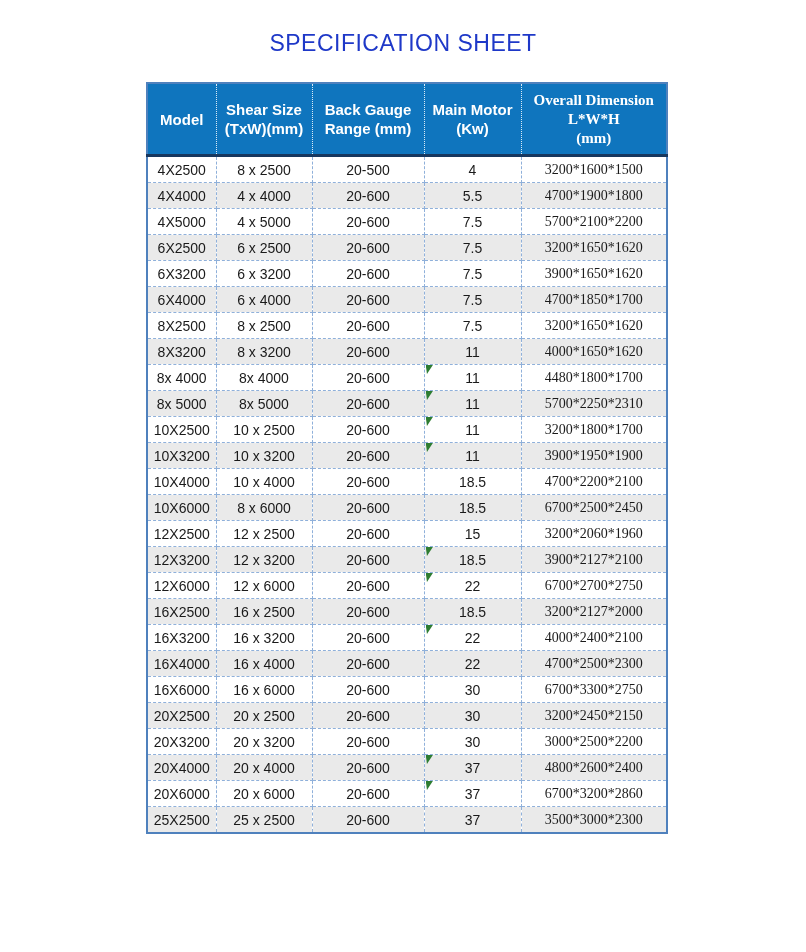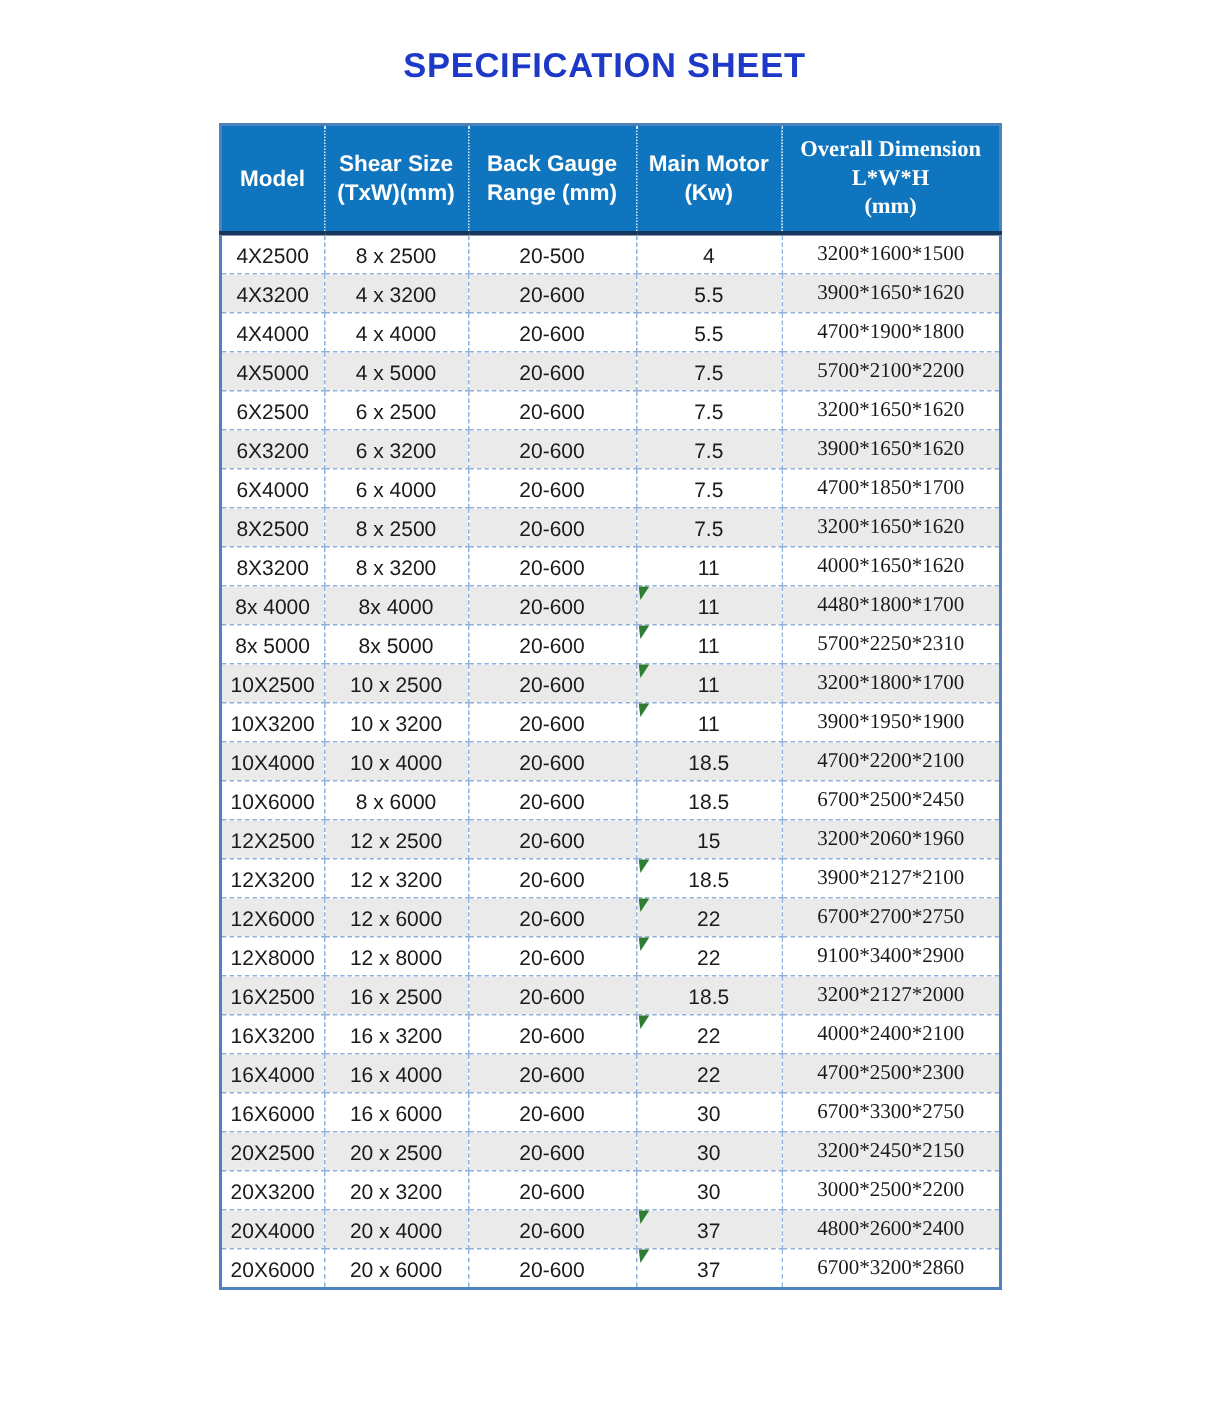--- a/index.html
+++ b/index.html
@@ -8,21 +8,21 @@
     width:806px;height:952px;
     background:#ffffff;
     font-family:"Liberation Sans", sans-serif;
     overflow:hidden;
   }
   .sheet-title{
     position:absolute;
     top:30px;left:0;width:100%;
     text-align:center;
     font-size:23px;
-    font-weight:bold;
+    font-weight:normal;
     letter-spacing:0.5px;
     color:var(--title-color,#1e38c8);
   }
   .spec-table{
     position:absolute;
     top:82px;left:146px;
     width:520px;
     border-collapse:collapse;
     table-layout:fixed;
     border:2px solid var(--outer-border,#4f81bd);
@@ -114,27 +114,20 @@
     </thead>
     <tbody id="body-rows">
   <tr>
     <td>4X2500</td>
     <td>8 x 2500</td>
     <td>20-500</td>
     <td><span class="val">4</span></td>
     <td>3200*1600*1500</td>
   </tr>
 
-  <tr>
-    <td>4X3200</td>
-    <td>4 x 3200</td>
-    <td>20-600</td>
-    <td><span class="val">5.5</span></td>
-    <td>3900*1650*1620</td>
-  </tr>
 
   <tr>
     <td>4X4000</td>
     <td>4 x 4000</td>
     <td>20-600</td>
     <td><span class="val">5.5</span></td>
     <td>4700*1900*1800</td>
   </tr>
 
   <tr>
@@ -252,27 +245,20 @@
 
 
   <tr>
     <td>12X6000</td>
     <td>12 x 6000</td>
     <td>20-600</td>
     <td><span class="flag on"></span><span class="val">22</span></td>
     <td>6700*2700*2750</td>
   </tr>
 
-  <tr>
-    <td>12X8000</td>
-    <td>12 x 8000</td>
-    <td>20-600</td>
-    <td><span class="flag on"></span><span class="val">22</span></td>
-    <td>9100*3400*2900</td>
-  </tr>
 
   <tr>
     <td>16X2500</td>
     <td>16 x 2500</td>
     <td>20-600</td>
     <td><span class="val">18.5</span></td>
     <td>3200*2127*2000</td>
   </tr>
 
   <tr>
@@ -324,15 +310,22 @@
   </tr>
 
   <tr>
     <td>20X6000</td>
     <td>20 x 6000</td>
     <td>20-600</td>
     <td><span class="flag on"></span><span class="val">37</span></td>
     <td>6700*3200*2860</td>
   </tr>
 
+  <tr>
+    <td>25X2500</td>
+    <td>25 x 2500</td>
+    <td>20-600</td>
+    <td><span class="val">37</span></td>
+    <td>3500*3000*2300</td>
+  </tr>
 </tbody>
   </table>
 </div>
 
 </body></html>

